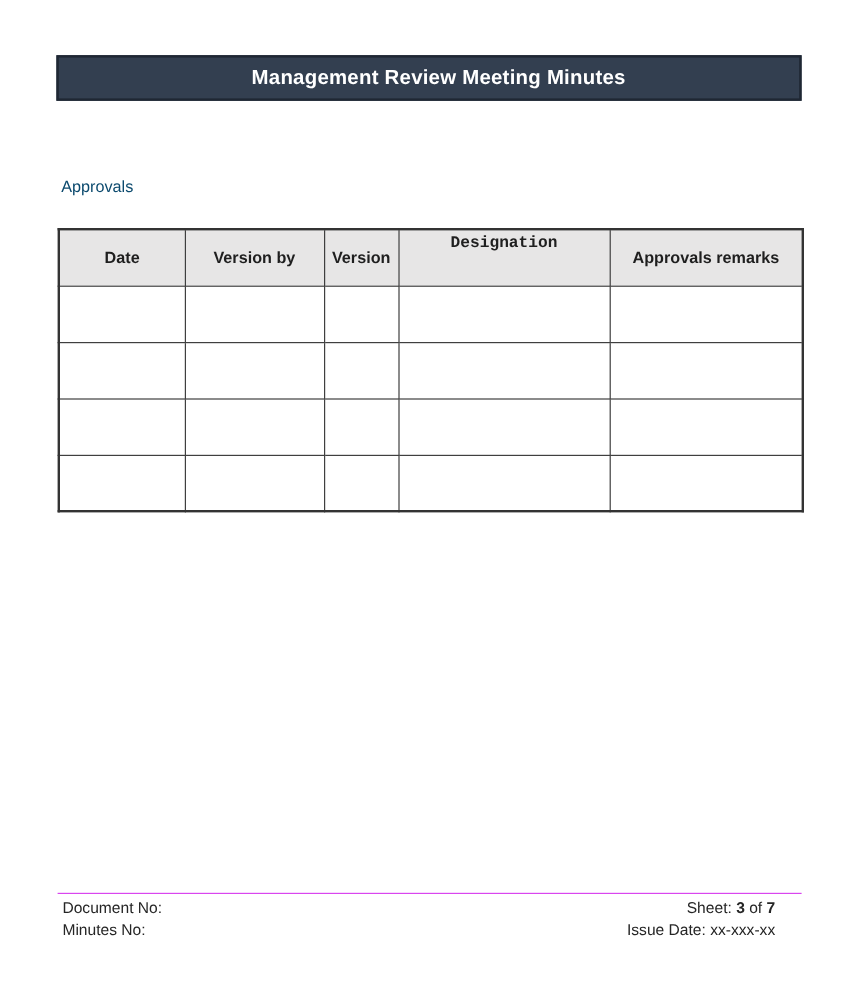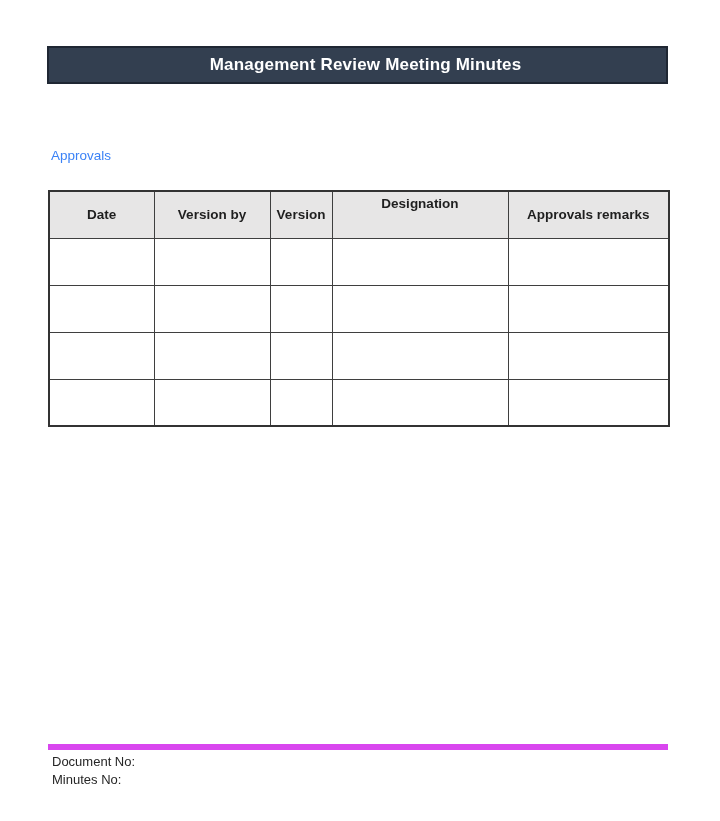--- a/index.html
+++ b/index.html
@@ -35,21 +35,21 @@
     font-weight: bold;
     letter-spacing: 0.2px;
     margin-left: 16px;
   }
   
   .section-label {
     position: absolute;
     left: 51px;
     top: 148px;
     font-size: 13.5px;
-    color: #3b82f6;
+    color: #0c4a6e;
   }
   
   table.approvals {
     position: absolute;
     left: 48px;
     top: 190px;
     width: 620px;
     border-collapse: collapse;
     table-layout: fixed;
     border: 2px solid #333333;
@@ -65,32 +65,33 @@
     background: #E7E6E6;
     font-size: 13.5px;
     font-weight: bold;
     color: #1F1F1F;
     text-align: center;
     vertical-align: middle;
   }
   table.approvals th.top-aligned {
     vertical-align: top;
     padding-top: 4px;
+    font-family: Liberation Mono, monospace;
   }
   table.approvals td {
     background: #ffffff;
   }
   
   .footer {
     position: absolute;
     left: 48px;
     top: 744px;
     width: 620px;
     box-sizing: border-box;
-    border-top: 6px solid #d946ef;
+    border-top: 1px solid #d946ef;
     padding-top: 3px;
     display: flex;
     justify-content: space-between;
     font-size: 13px;
     color: #262626;
     line-height: 18px;
   }
   .footer .left-block { padding-left: 4px; }
   .footer .right-block { text-align: right; padding-right: 22px; }
   .footer b { font-weight: bold; }
@@ -153,15 +154,19 @@
         <td></td>
       </tr>
     </tbody>
   </table>
 
   <div class="footer">
     <div class="left-block">
       <div>Document No:</div>
       <div>Minutes No:</div>
     </div>
+    <div class="right-block">
+      <div><span>Sheet: </span><b>3</b><span> of </span><b>7</b></div>
+      <div><span>Issue Date: </span><span>xx-xxx-xx</span></div>
+    </div>
   </div>
 
 </div>
 
 </body></html>

